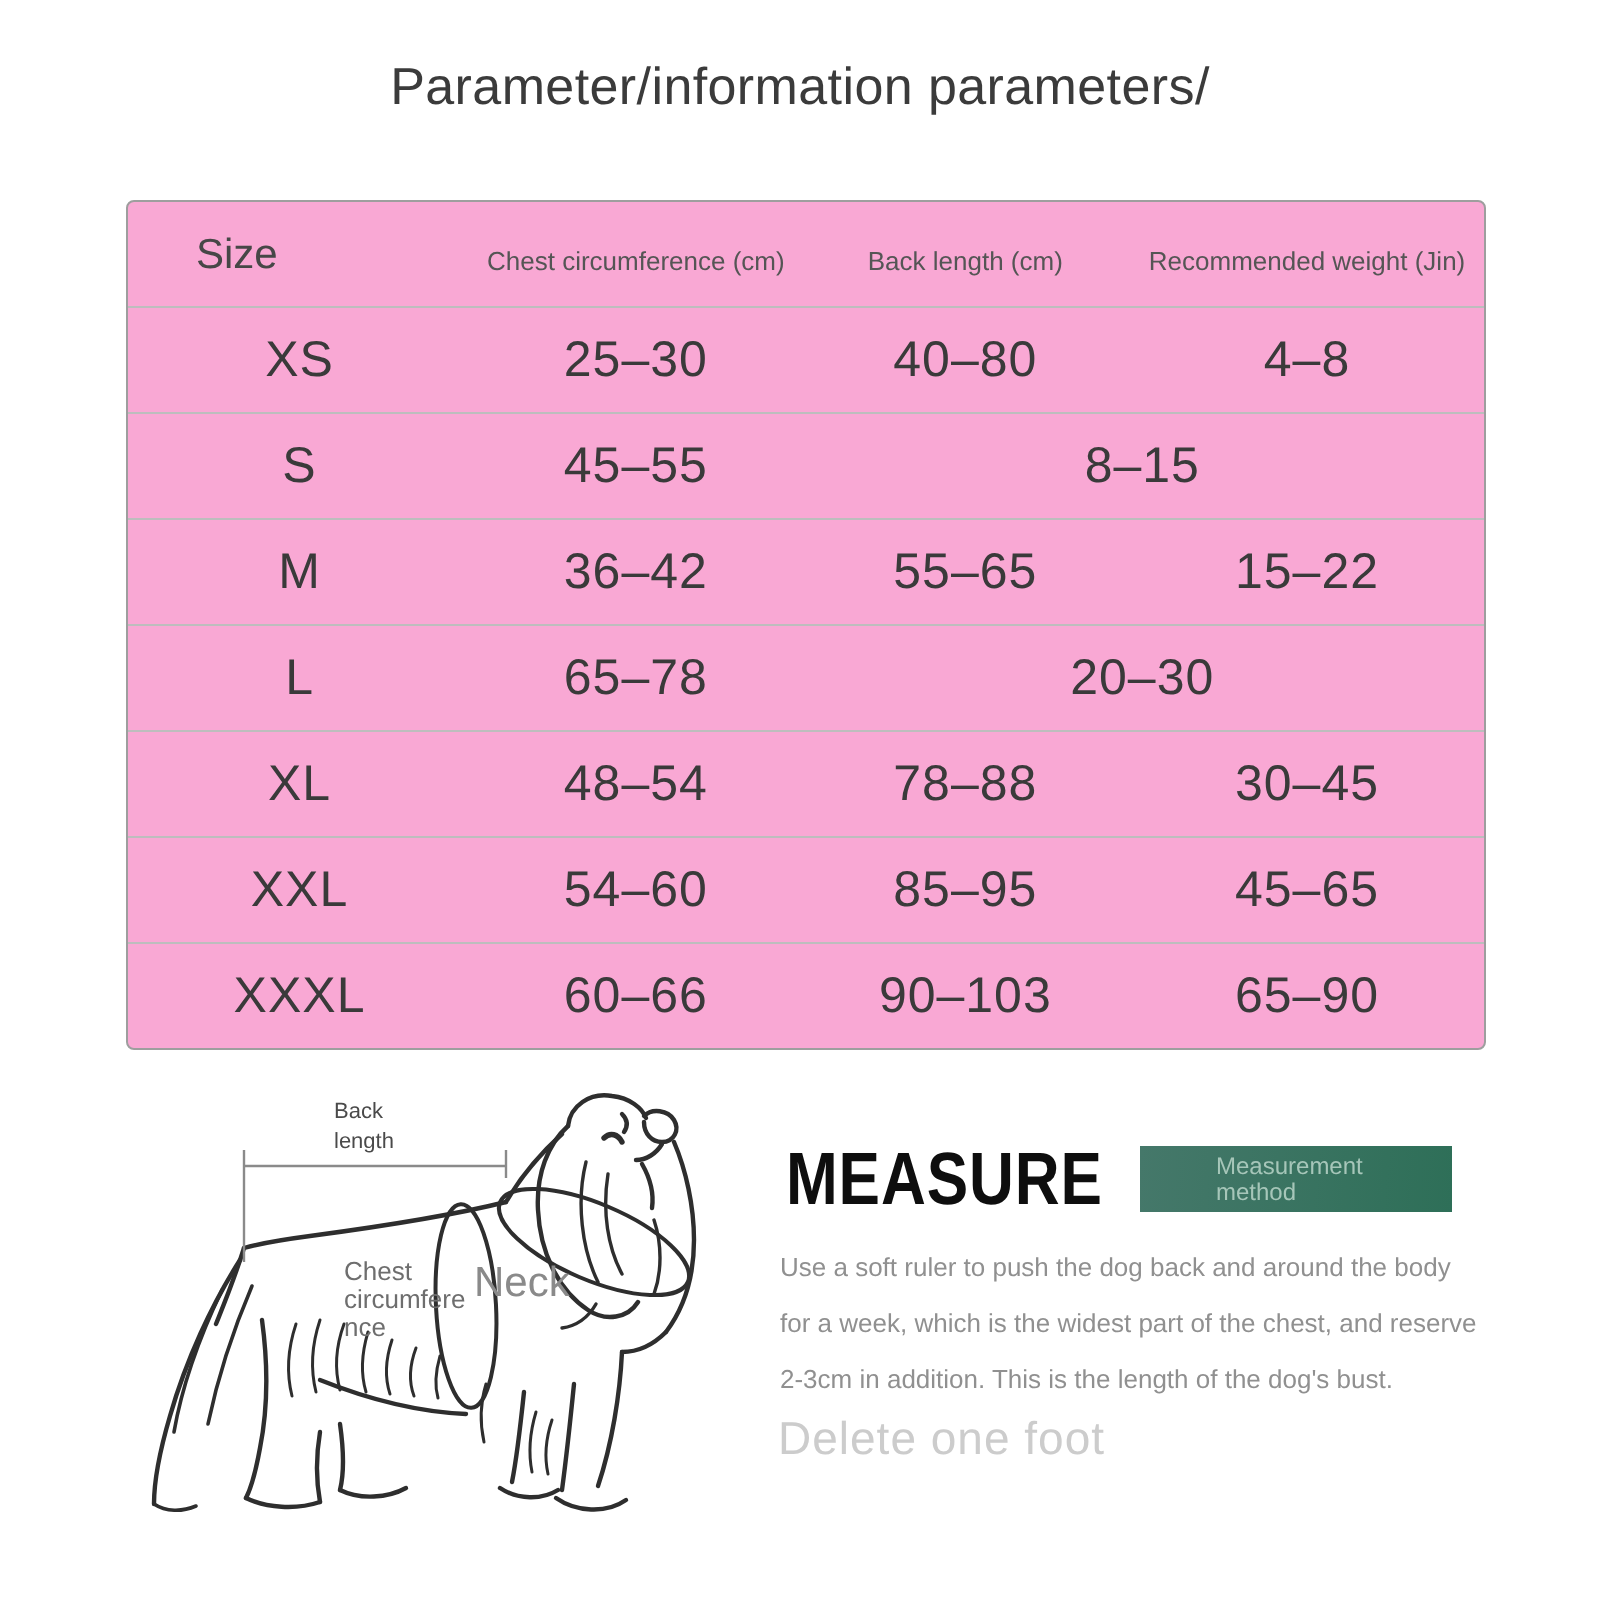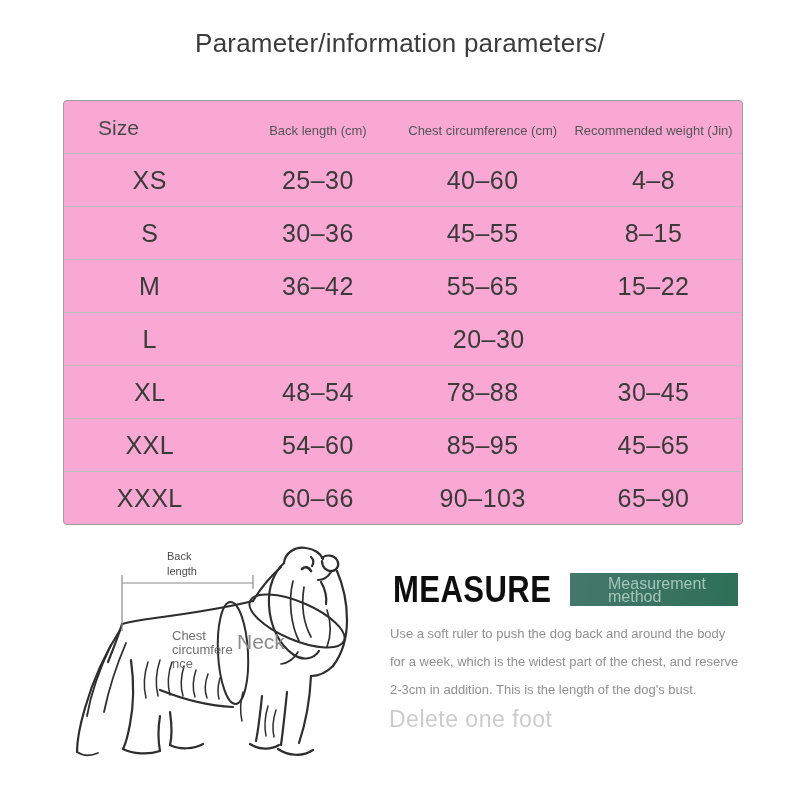--- a/index.html
+++ b/index.html
@@ -33,63 +33,63 @@
   .outline{stroke:var(--sketch);fill:none;stroke-linecap:round;stroke-linejoin:round;}
   .measureline{stroke:#8a8a8a;fill:none;}
   .diag-label{position:absolute;white-space:pre-line;}
   .lbl-back{left:112px;top:9px;font-size:11px;line-height:15px;color:#4a4a4a;}
   .lbl-chest{left:117px;top:89px;font-size:13px;line-height:14px;color:#6e6e6e;}
   .lbl-neck{left:182px;top:90px;font-size:21px;color:#8a8a8a;}
 
   
   .measure-heading{position:absolute;left:393px;top:569px;font-size:37px;font-weight:700;
     color:#0e0e0e;transform:scaleX(.84);transform-origin:left top;letter-spacing:.5px;}
-  .measure-badge{position:absolute;left:570px;top:573px;width:168px;height:33px;
+  .measure-badge{position:absolute;left:570px;top:573px;width:156px;height:33px;
     background:linear-gradient(95deg,var(--accent-start) 0%,var(--accent-end) 100%);
-    color:var(--badge-text);font-size:16px;line-height:13px;padding:4px 0 0 38px;
+    color:var(--badge-text);font-size:12px;line-height:13px;padding:4px 0 0 38px;
     white-space:pre-line;}
   .measure-desc{position:absolute;left:390px;top:620px;width:390px;font-size:13px;
     line-height:28px;color:#909090;white-space:pre-line;}
   .measure-note{position:absolute;left:389px;top:706px;font-size:23px;color:var(--text-light);
     letter-spacing:.5px;}
 </style>
 </head>
 <body>
 
 <div id="stage">
 
   <div class="page-title">Parameter/information parameters/</div>
 
   <div class="size-table">
     <div class="t-row header">
       <div class="cell c1">Size</div>
+      <div class="cell c3">Chest circumference (cm)</div>
       <div class="cell c2">Back length (cm)</div>
-      <div class="cell c3">Chest circumference (cm)</div>
       <div class="cell c4">Recommended weight (Jin)</div>
     </div>
     <div class="t-row">
       <div class="cell c1">XS</div>
       <div class="cell c2">25–30</div>
-      <div class="cell c3">40–60</div>
+      <div class="cell c3">40–80</div>
       <div class="cell c4">4–8</div>
     </div>
     <div class="t-row">
       <div class="cell c1">S</div>
-      <div class="cell c2">30–36</div>
       <div class="cell c3">45–55</div>
       <div class="cell c4">8–15</div>
     </div>
     <div class="t-row">
       <div class="cell c1">M</div>
       <div class="cell c2">36–42</div>
       <div class="cell c3">55–65</div>
       <div class="cell c4">15–22</div>
     </div>
     <div class="t-row">
       <div class="cell c1">L</div>
+      <div class="cell c3">65–78</div>
       <div class="cell c4">20–30</div>
     </div>
     <div class="t-row">
       <div class="cell c1">XL</div>
       <div class="cell c2">48–54</div>
       <div class="cell c3">78–88</div>
       <div class="cell c4">30–45</div>
     </div>
     <div class="t-row">
       <div class="cell c1">XXL</div>

